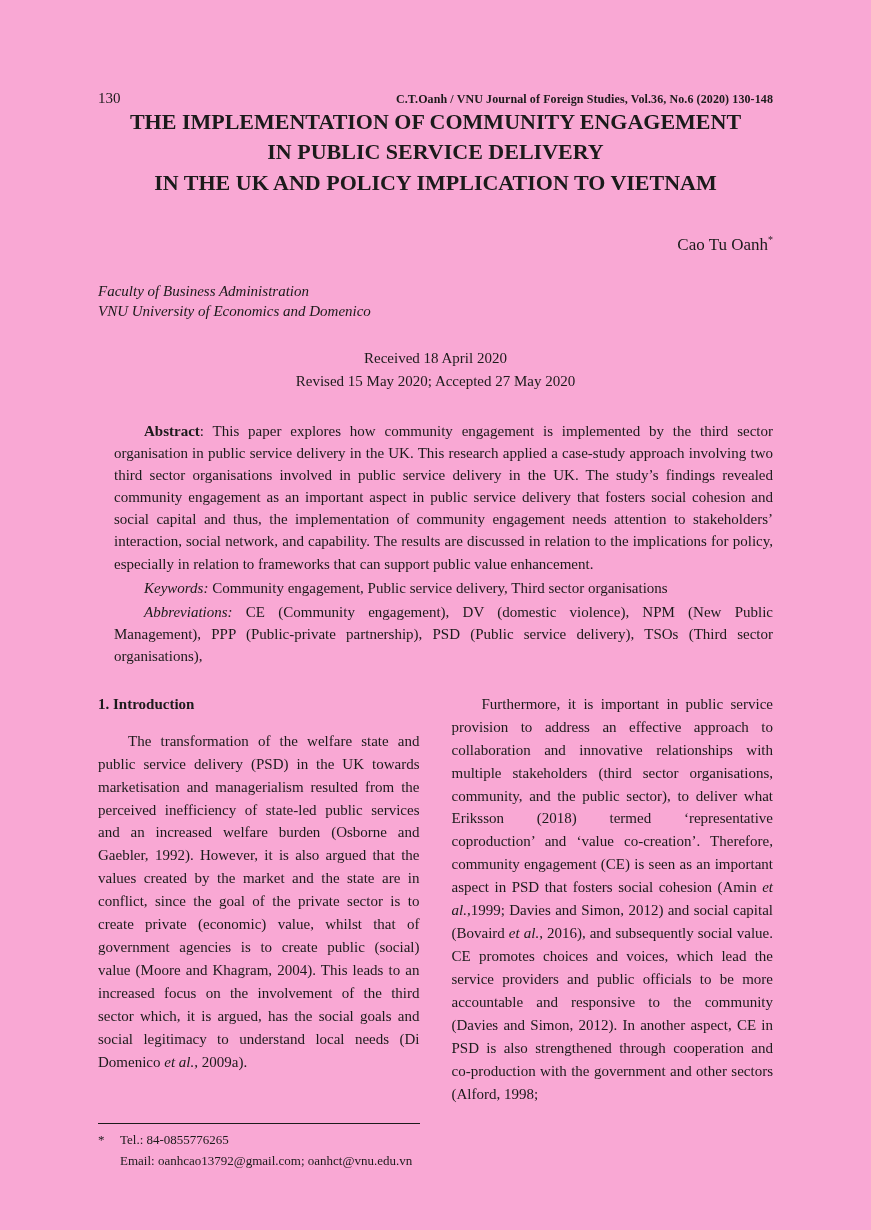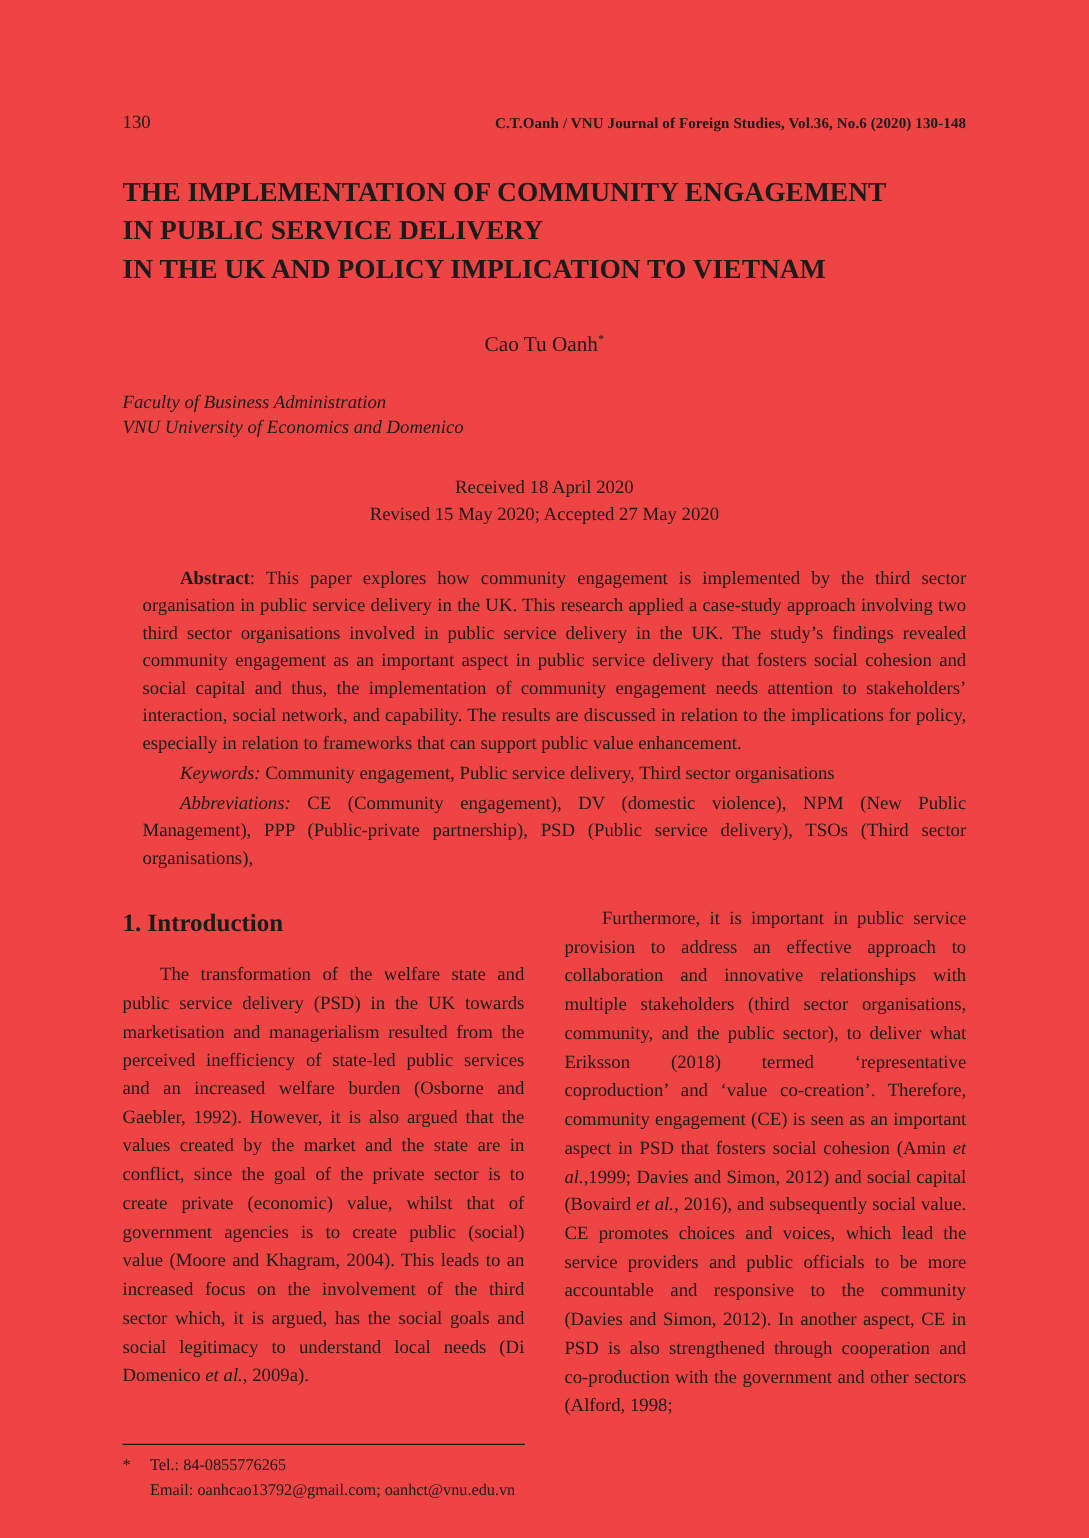--- a/index.html
+++ b/index.html
@@ -1,48 +1,47 @@
 <!DOCTYPE html>
 <html><head>
 <meta charset="utf-8">
 <style>
   html, body { margin: 0; padding: 0; background: #ffffff; }
   .page {
     width: 871px;
     height: 1230px;
     box-sizing: border-box;
-    background: #ef4444;
+    background: #f9a8d4;
     color: #1b1b1b;
     font-family: "Liberation Serif", "DejaVu Serif", serif;
     position: relative;
     padding: 90px 98px 40px 98px;
     overflow: hidden;
   }
   .it { font-style: italic; }
   .bd { font-weight: bold; }
 
   .running-header {
     display: flex;
     justify-content: space-between;
     align-items: baseline;
   }
   .page-number { font-size: 15px; font-weight: normal; }
   .running-title { font-size: 12px; font-weight: bold; letter-spacing: 0.1px; }
 
   .article-title {
-    margin-top: 32px;
-    text-align: left;
+    text-align: center;
     font-weight: bold;
     font-size: 22px;
     line-height: 1.38;
   }
 
   .author-line {
     margin-top: 36px;
-    text-align: center;
+    text-align: right;
     font-size: 17px;
   }
   .author-line sup { font-size: 10px; }
 
   .affiliation {
     margin-top: 26px;
     text-align: left;
     font-style: italic;
     font-size: 15px;
     line-height: 1.35;
@@ -77,21 +76,21 @@
   .col {
     flex: 1 1 0;
     font-size: 15px;
     line-height: 1.53;
     text-align: justify;
     display: flex;
     flex-direction: column;
   }
   .section-heading {
     font-weight: bold;
-    font-size: 20px;
+    font-size: 15px;
     margin: 0 0 14px 0;
     text-align: left;
   }
   .body-para {
     margin: 0;
     text-indent: 2em;
   }
 
   .footnote {
     margin-top: auto;

